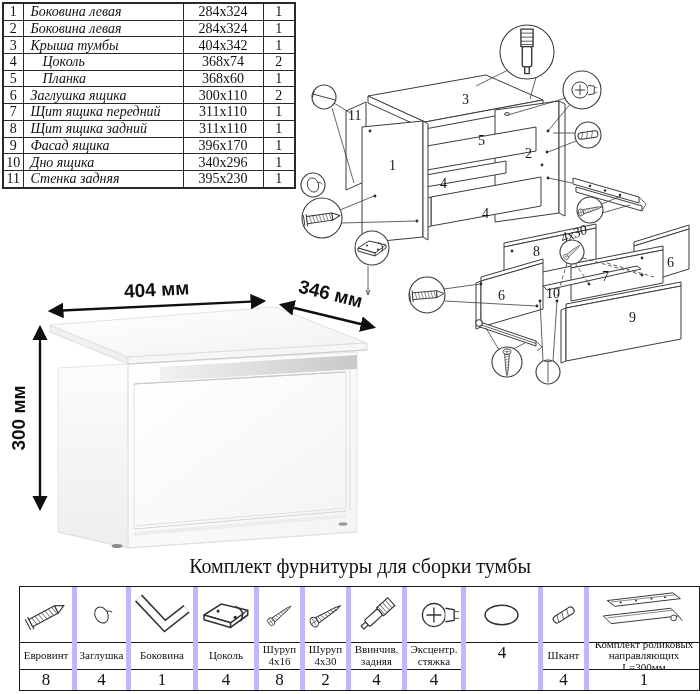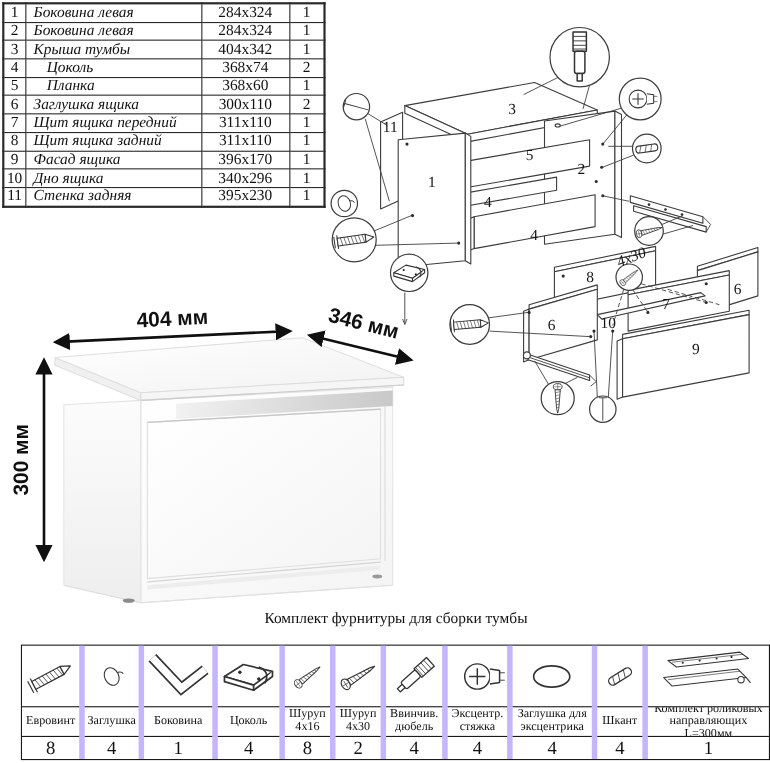--- a/index.html
+++ b/index.html
@@ -22,21 +22,21 @@
   .ld{fill:none;stroke:#3c3c3c;stroke-width:.8;}
   .dsh{fill:none;stroke:#3c3c3c;stroke-width:.8;stroke-dasharray:4 2.5;}
   .dot{fill:#2b2b2b;}
   .plbl{font-family:"Liberation Serif",serif;font-size:14px;fill:#151515;}
   .dim{font-family:"Liberation Sans",sans-serif;font-weight:bold;font-size:19px;fill:#101010;}
   .g{stroke:#333;fill:none;stroke-width:1;}
   .gf{stroke:#333;fill:#fff;stroke-width:1;stroke-linejoin:round;}
   .gt{stroke:#333;fill:none;stroke-width:.6;}
   
   .hw-title{position:absolute;left:20px;top:555px;width:680px;text-align:center;
-            font-size:14px;}
+            font-size:20px;}
   .hw{position:absolute;left:19px;top:586px;display:flex;border:1.5px solid #1a1a1a;
       background:#fff;}
   .hw-col{border-right:5px solid #c4b5fd;display:flex;flex-direction:column;}
   .hw-col:last-child{border-right:none;}
   .hw-ico{height:55px;border-bottom:1px solid #1a1a1a;display:flex;align-items:center;
           justify-content:center;}
   .hw-ico svg{width:96%;height:52px;}
   .hw-lab{height:26px;border-bottom:1px solid #1a1a1a;display:flex;align-items:center;
           justify-content:center;text-align:center;font-size:11px;line-height:1.05;
           padding:0 1px;overflow:hidden;}
@@ -449,39 +449,38 @@
         </div>
       <div class="hw-lab">Шуруп 4х30</div>
       <div class="hw-qty">2</div>
     </div>
     <div class="hw-col" style="width:51px">
       <div class="hw-ico">
           <svg viewBox="-23 -23 46 46">
             <use href="#g-dowel" transform="rotate(48) scale(1.1)"></use>
           </svg>
         </div>
-      <div class="hw-lab">Ввинчив. дюбель</div>
+      <div class="hw-lab">Ввинчив. задняя</div>
       <div class="hw-qty">4</div>
     </div>
     <div class="hw-col" style="width:54px">
       <div class="hw-ico">
           <svg viewBox="-24 -22 48 44">
             <use href="#g-camlock" transform="scale(1.25)"></use>
           </svg>
         </div>
       <div class="hw-lab">Эксцентр. стяжка</div>
       <div class="hw-qty">4</div>
     </div>
     <div class="hw-col" style="width:72px">
       <div class="hw-ico">
           <svg viewBox="-26 -20 52 40">
             <use href="#g-capflat" transform="scale(1.15)"></use>
           </svg>
         </div>
-      <div class="hw-lab">Заглушка для эксцентрика</div>
       <div class="hw-qty">4</div>
     </div>
     <div class="hw-col" style="width:41px">
       <div class="hw-ico">
           <svg viewBox="-18 -18 36 36">
             <use href="#g-shkant" transform="rotate(-32) scale(1.05)"></use>
           </svg>
         </div>
       <div class="hw-lab">Шкант</div>
       <div class="hw-qty">4</div>

